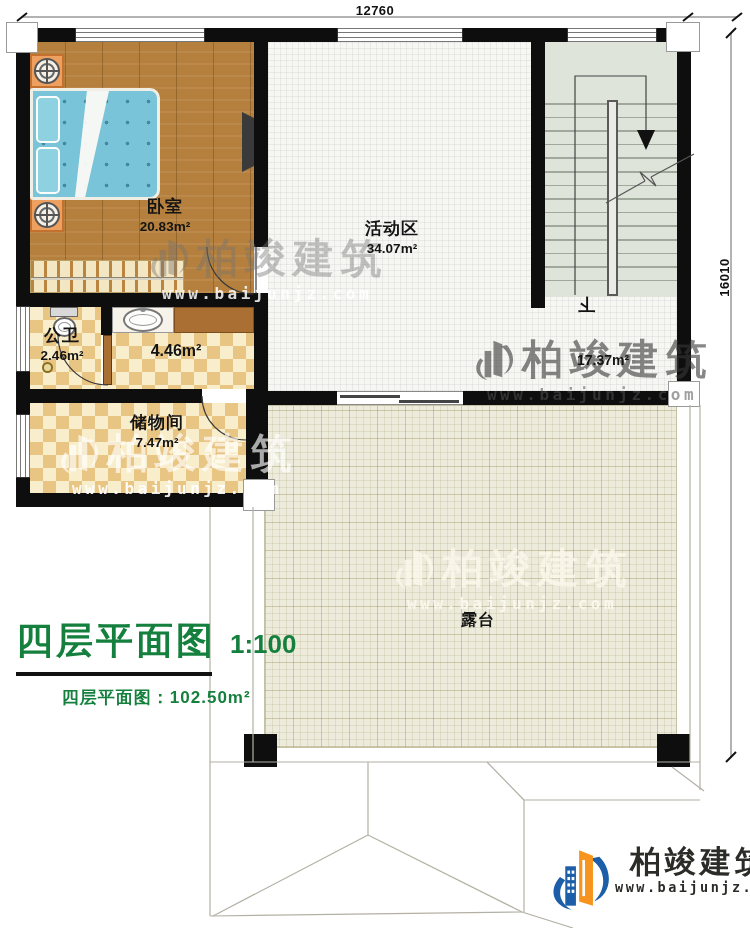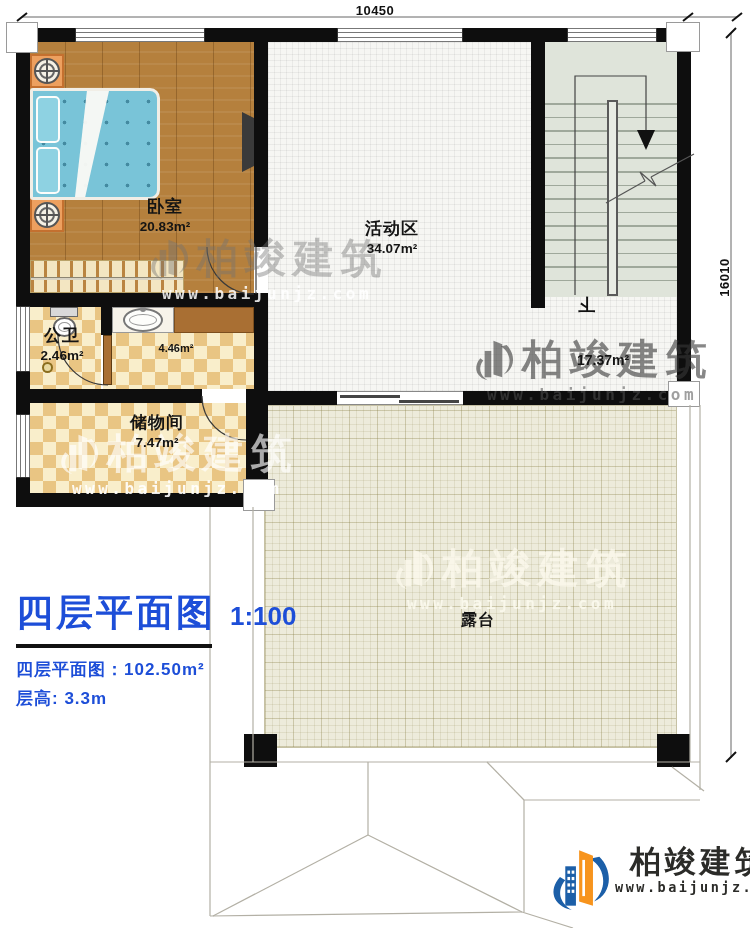--- a/index.html
+++ b/index.html
@@ -74,21 +74,21 @@
   .wm{position:absolute;display:flex;flex-direction:column;align-items:center;z-index:55;pointer-events:none;}
   .wm-row{display:flex;align-items:center;gap:8px;}
   .wm-brand{font-size:41px;font-weight:bold;letter-spacing:7px;line-height:1;}
   .wm-url{font-size:16px;font-weight:bold;letter-spacing:3.5px;margin-top:3px;
     font-family:"DejaVu Sans Mono",monospace;}
   .wm1{color:rgba(115,115,115,.42);} .wm1 .wm-url{color:rgba(255,255,255,.85);}
   .wm2{color:rgba(55,55,55,.6);}    .wm2 .wm-url{color:rgba(80,80,80,.55);}
   .wm3{color:rgba(255,255,255,.65);}.wm3 .wm-url{color:rgba(255,255,255,.9);}
   .wm4{color:rgba(252,250,238,.75);}.wm4 .wm-url{color:rgba(252,250,238,.85);}
   
-  #title-block{position:absolute;left:16px;top:588px;z-index:60;color:#1d4ed8;}
+  #title-block{position:absolute;left:16px;top:616px;z-index:60;color:#15803d;text-align:center;}
   #title-line{display:flex;align-items:baseline;gap:14px;}
   #title-heading{font-size:37px;font-weight:bold;letter-spacing:3px;}
   #title-scale{font-size:26px;font-weight:600;}
   #title-rule{width:196px;height:4px;background:#111;margin-top:6px;}
   .title-info{font-size:17px;font-weight:bold;margin-top:10px;letter-spacing:1px;}
   .title-info + .title-info{margin-top:6px;}
   
   #logo{position:absolute;left:545px;top:845px;display:flex;align-items:flex-start;gap:6px;z-index:60;}
   #logo-text{display:flex;flex-direction:column;align-items:center;}
   #logo-brand{font-size:31px;font-weight:bold;color:#2b2b28;letter-spacing:4px;line-height:1.1;}
@@ -208,37 +208,37 @@
       <line x1="368" y1="835" x2="522" y2="912"></line>
       <line x1="210" y1="916" x2="522" y2="912"></line>
       <line x1="522" y1="912" x2="573" y2="928"></line>
       <line x1="487" y1="762" x2="524" y2="800"></line>
       <line x1="524" y1="800" x2="700" y2="800"></line>
       <line x1="524" y1="800" x2="524" y2="912"></line>
       <line x1="672" y1="767" x2="704" y2="791"></line>
     </g>
   </svg>
 
-  <div class="dim-label" style="left:340px;top:3px;width:70px;text-align:center;">10450</div>
+  <div class="dim-label" style="left:340px;top:3px;width:70px;text-align:center;">12760</div>
   <div class="dim-label" style="left:694px;top:270px;width:60px;text-align:center;transform:rotate(-90deg);">16010</div>
 
   <div class="room-label" style="left:165px;top:196px;">
     <div class="room-name">卧室</div>
     <div class="room-area">20.83m²</div>
   </div>
   <div class="room-label" style="left:392px;top:218px;">
     <div class="room-name">活动区</div>
     <div class="room-area">34.07m²</div>
   </div>
   <div class="room-label" style="left:62px;top:325px;">
     <div class="room-name">公卫</div>
     <div class="room-area">2.46m²</div>
   </div>
   <div class="room-label" style="left:176px;top:341px;">
-    <div class="room-area" style="font-size:11px;text-align:center;">4.46m²</div>
+    <div class="room-area" style="font-size:16px;text-align:center;">4.46m²</div>
   </div>
   <div class="room-label" style="left:157px;top:412px;">
     <div class="room-name">储物间</div>
     <div class="room-area">7.47m²</div>
   </div>
   <div class="room-label" style="left:603px;top:351px;text-align:right;">
     <div class="room-area" style="font-size:14px;">17.37m²</div>
   </div>
   <div class="room-label" style="left:478px;top:610px;">
     <div class="room-name" style="font-size:16px;">露台</div>
@@ -295,24 +295,20 @@
   </div>
 
   <div id="title-block">
     <div id="title-line">
       <span id="title-heading">四层平面图</span>
       <span id="title-scale">1:100</span>
     </div>
     <div id="title-rule"></div>
     <div class="title-info">
       <span>四层平面图：</span><span>102.50m²</span>
-    </div>
-    <div class="title-info">
-      <span>层高:</span>
-      <span>3.3m</span>
     </div>
   </div>
 
   <div id="logo">
     <svg width="64" height="66" viewBox="0 0 60 62">
       <path d="M14,30 C3,42 7,57 25,61 C13,54 11,42 19,33 Z" fill="#1c5fa8"></path>
       <path d="M42,13 C57,21 59,41 46,53 C62,47 65,25 51,11 Z" fill="#1c5fa8"></path>
       <rect x="19" y="20" width="10" height="37" fill="#1c5fa8"></rect>
       <rect x="21" y="24" width="2.5" height="3" fill="#fff"></rect>
         <rect x="25" y="24" width="2.5" height="3" fill="#fff"></rect>

